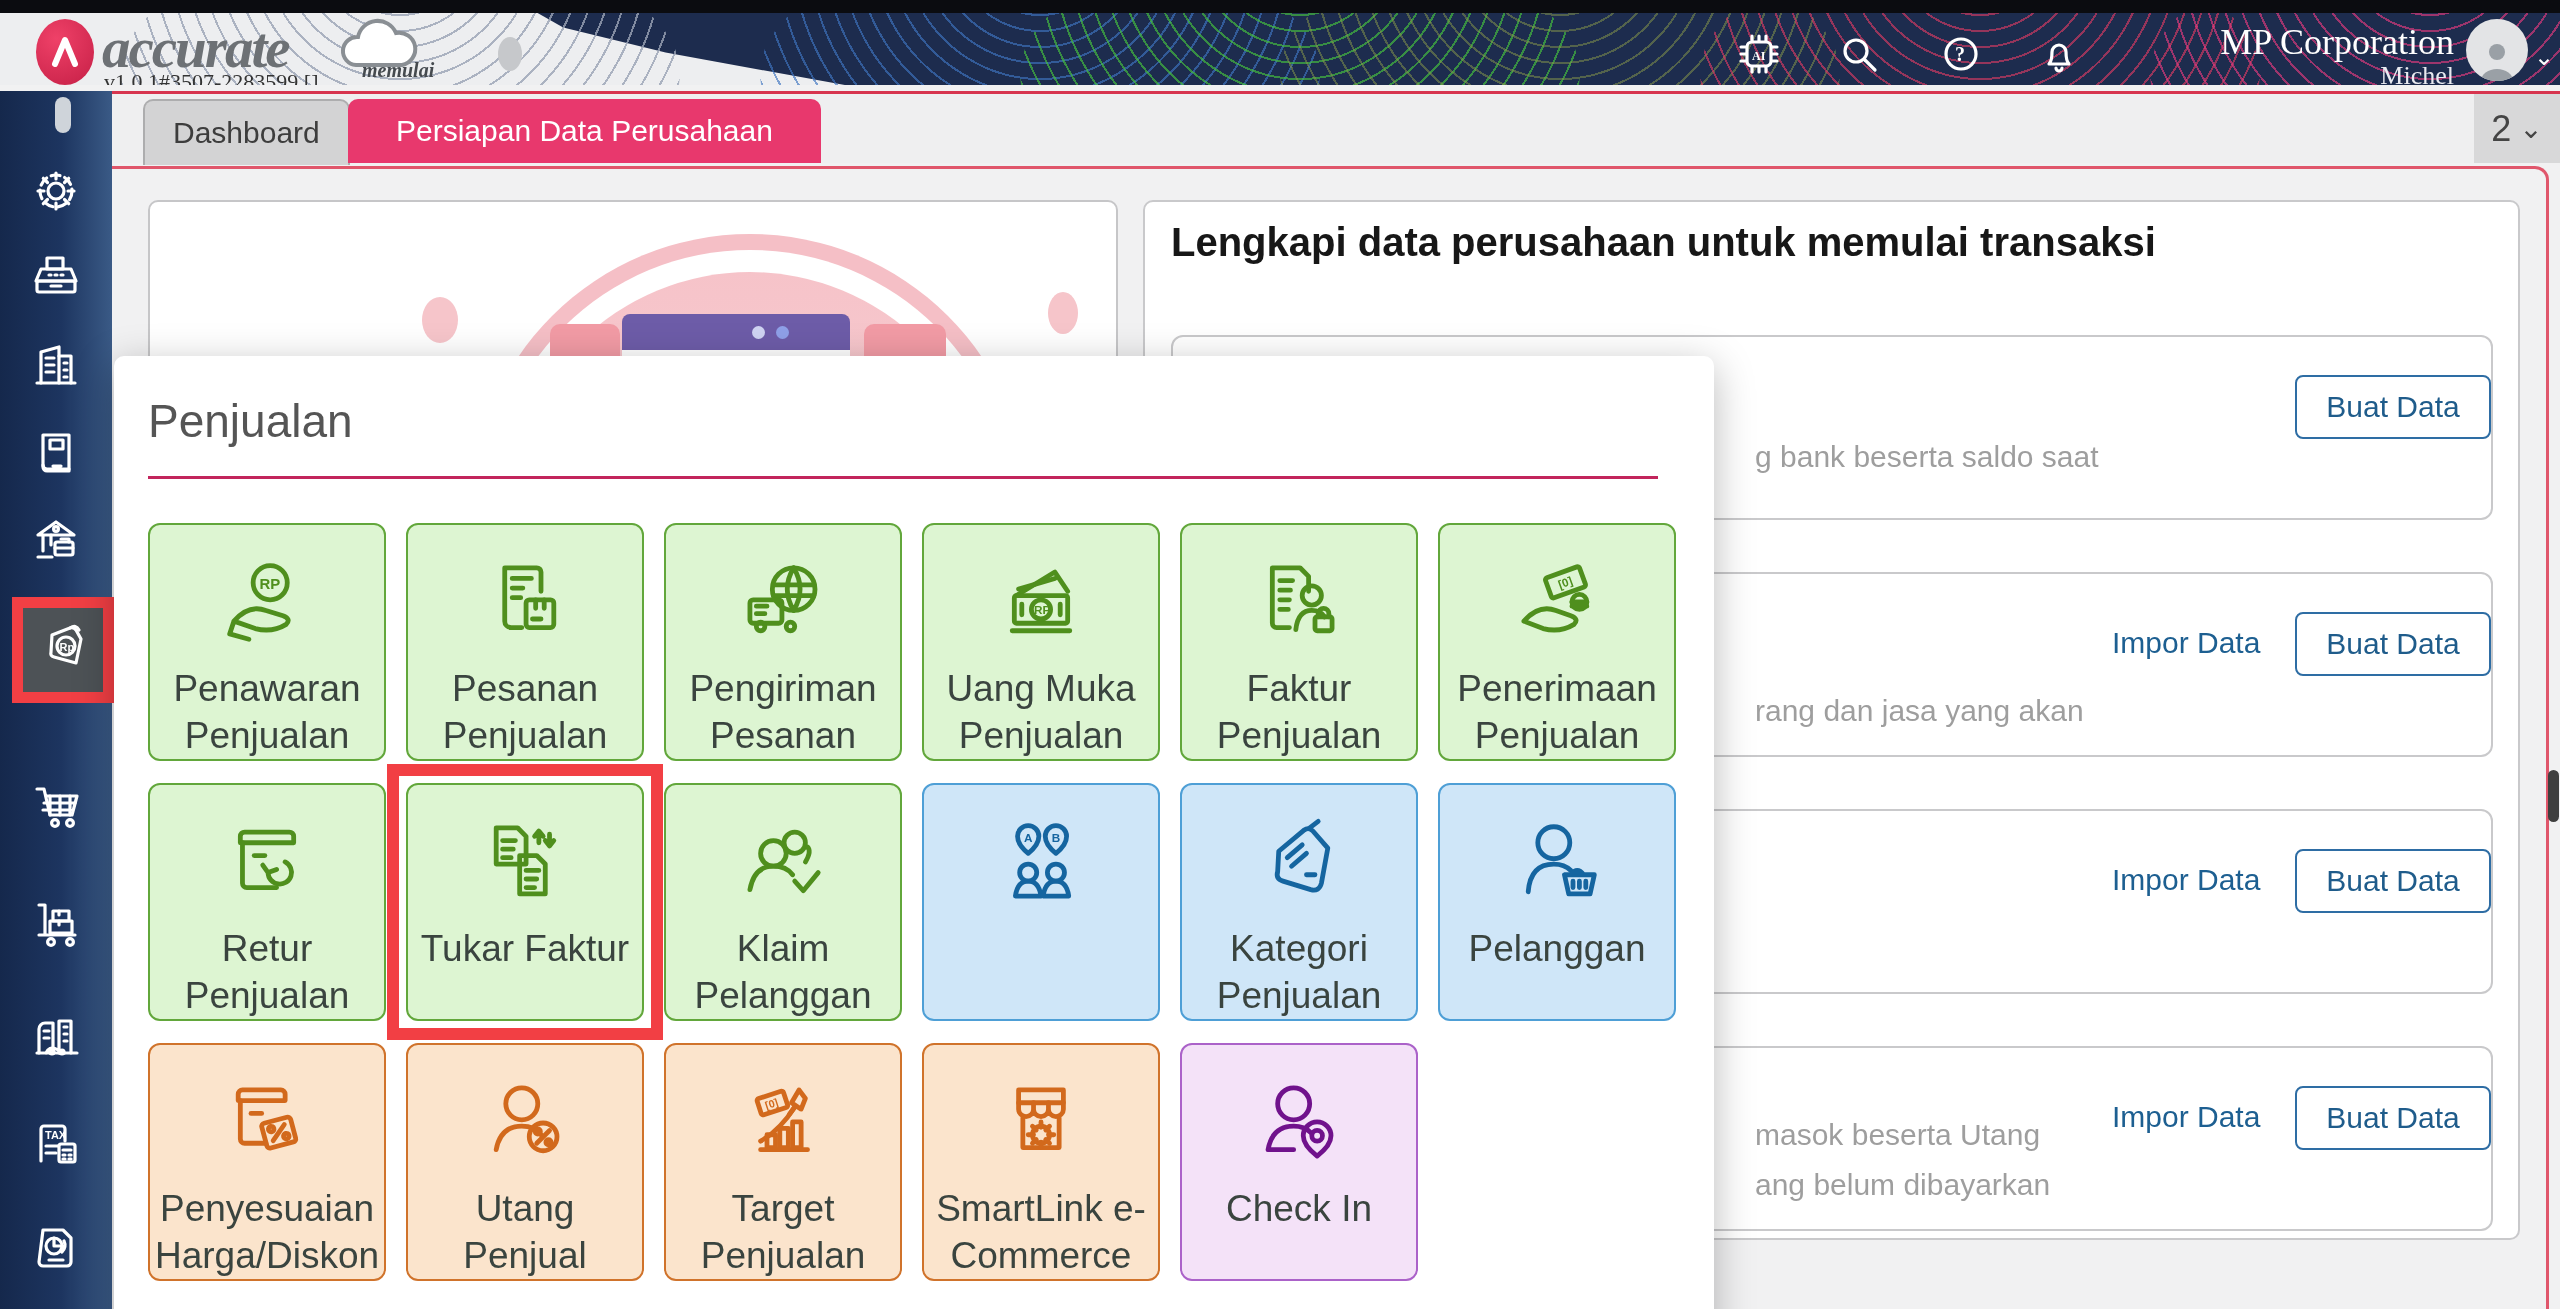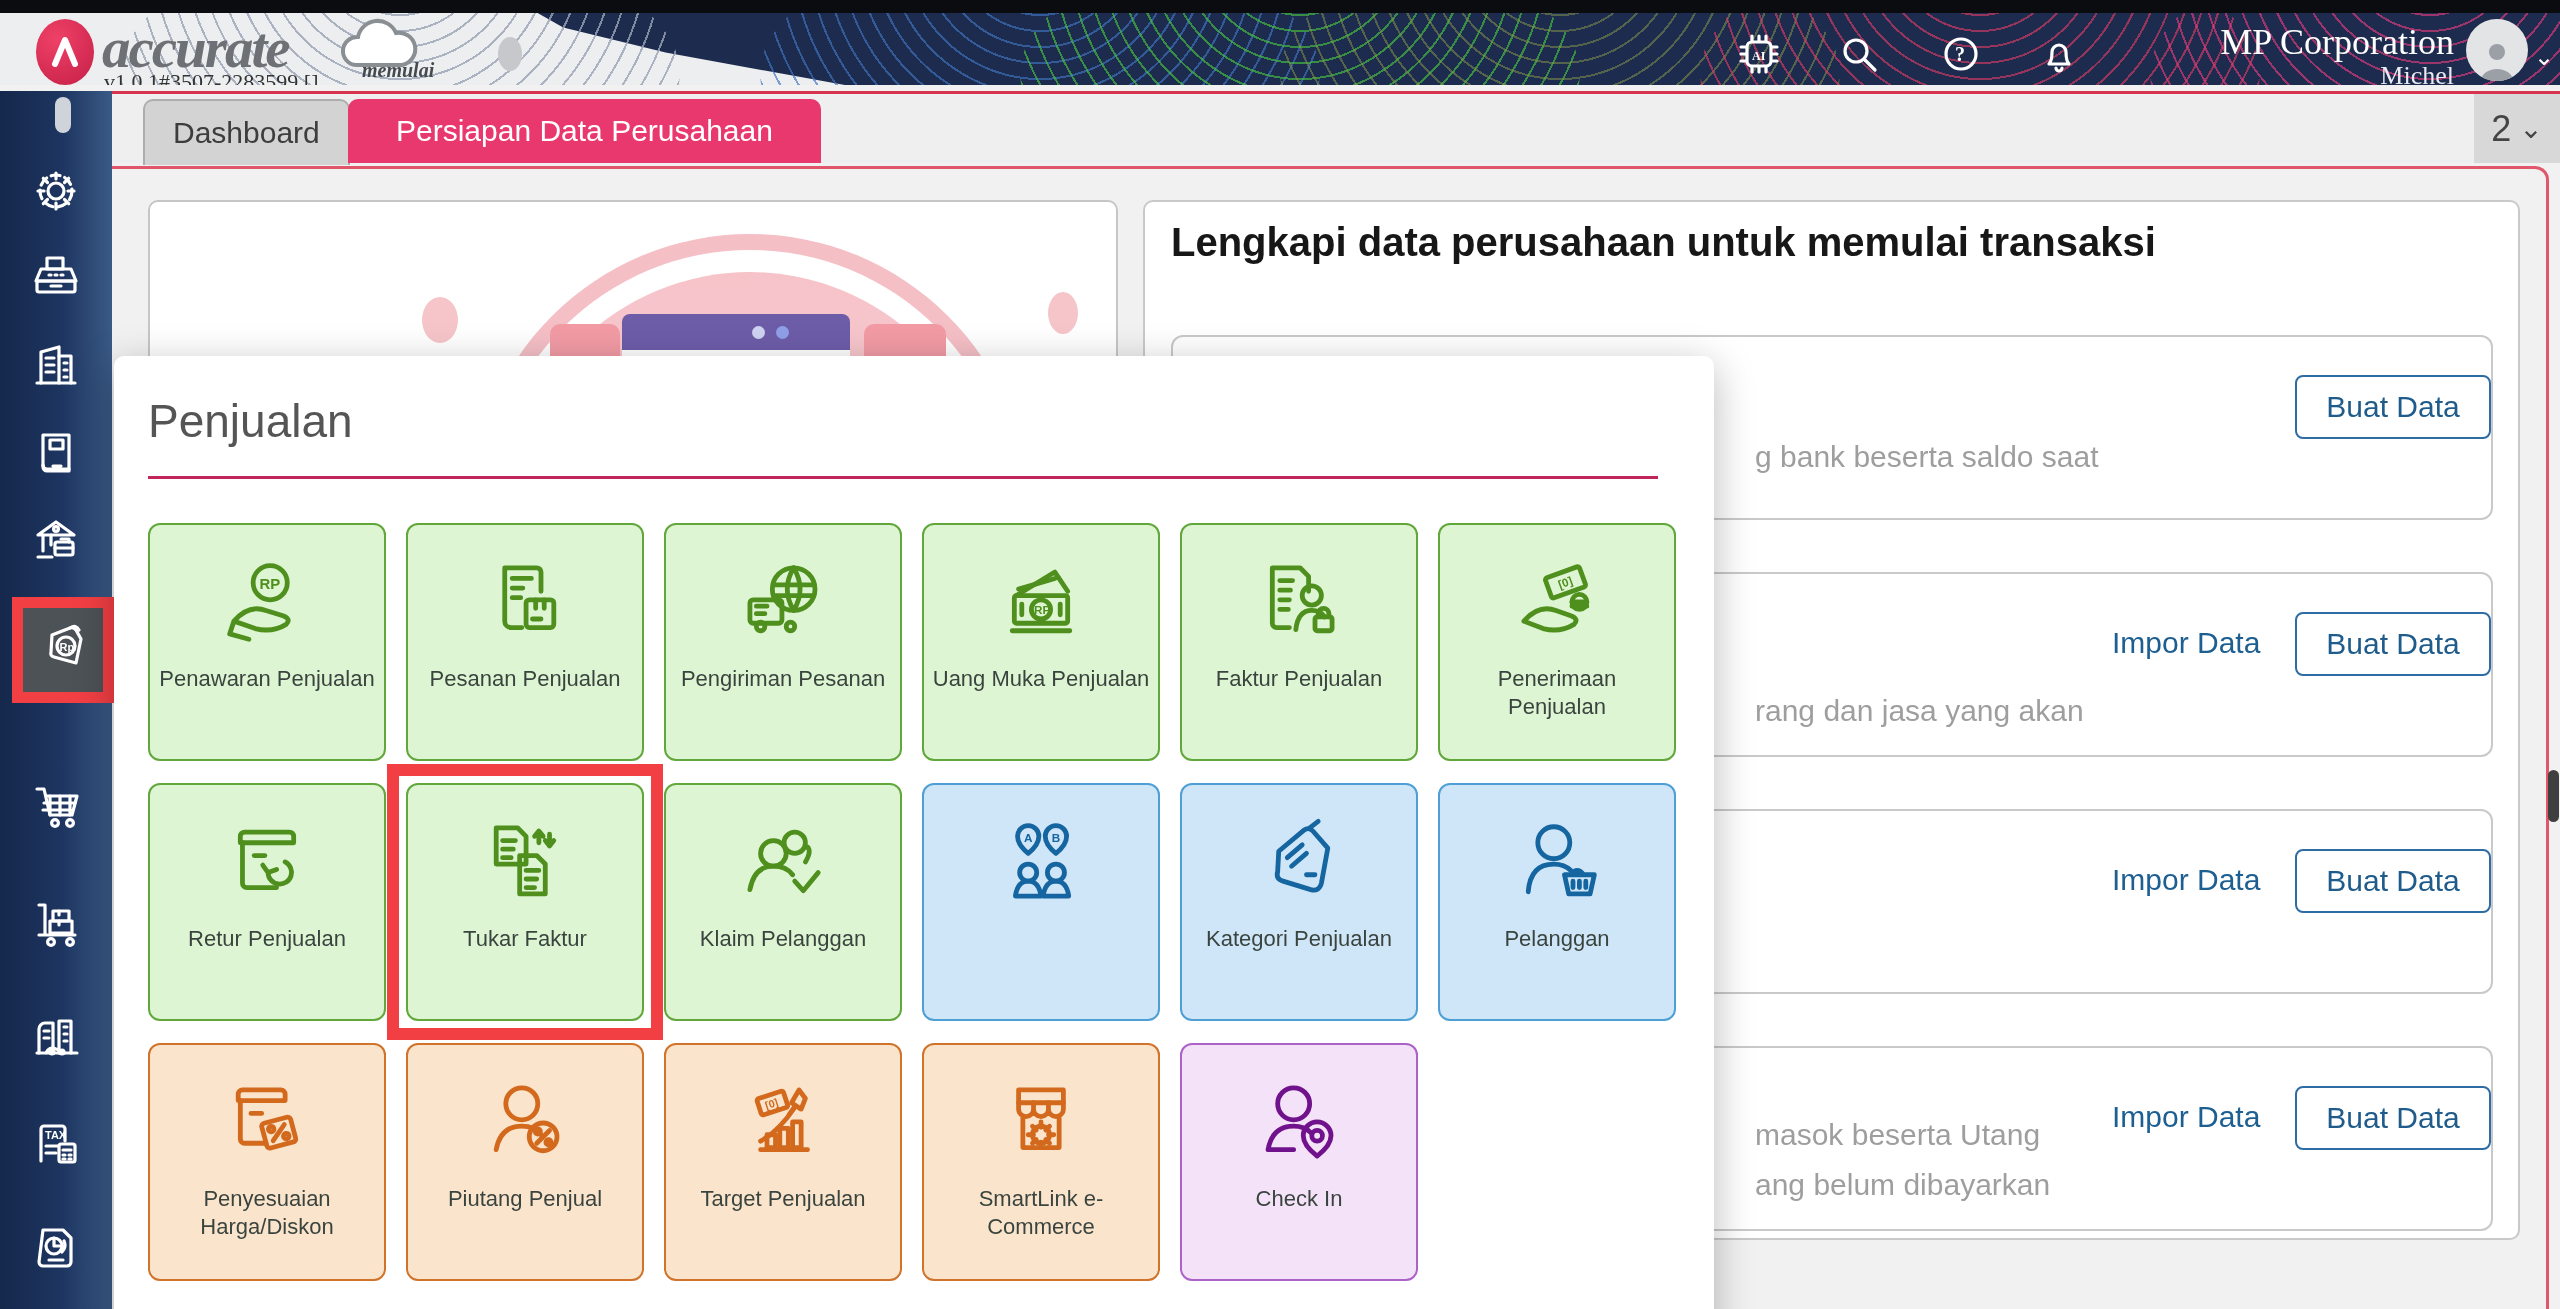--- a/index.html
+++ b/index.html
@@ -62,21 +62,21 @@
   .impor{position:absolute;left:939px;top:52px;width:150px;font-size:30px;color:#1d5f91;cursor:pointer;}
   .buat{position:absolute;left:1122px;top:38px;width:196px;height:64px;border:2px solid #2e6da4;border-radius:8px;background:#fff;color:#1f5c8b;font-size:30px;display:flex;align-items:center;justify-content:center;cursor:pointer;box-sizing:border-box;font-family:"Liberation Sans",sans-serif;}
   .scrollthumb{position:absolute;left:2548px;top:770px;width:11px;height:52px;border-radius:6px;background:#3f3f3f;z-index:5;}
   
   .modal{position:absolute;left:114px;top:356px;width:1600px;height:1050px;background:#fff;border-radius:10px;box-shadow:0 10px 40px rgba(0,0,0,.28);z-index:50;}
   .modal h1{position:absolute;left:34px;top:38px;margin:0;font-size:46px;font-weight:400;color:#555;}
   .munder{position:absolute;left:34px;top:120px;width:1510px;height:3px;background:#c2255c;}
   .tilegrid{position:absolute;left:34px;top:167px;display:grid;grid-template-columns:repeat(6,238px);grid-auto-rows:238px;gap:22px 20px;}
   .tile{border:2px solid;border-radius:12px;display:flex;flex-direction:column;align-items:center;padding-top:30px;box-sizing:border-box;cursor:pointer;}
   .tile svg{width:96px;height:96px;flex:none;}
-  .tile .label{margin-top:14px;font-size:22px;line-height:1.28;color:#3a443f;text-align:center;padding:0 6px;}
+  .tile .label{margin-top:14px;font-size:37px;line-height:1.28;color:#3a443f;text-align:center;padding:0 6px;}
   .t-green{background:#ddf5d2;border-color:#62a73b;color:#4f8f1d}
   .t-blue{background:#cfe6f8;border-color:#4e9fd6;color:#1565a0}
   .t-orange{background:#fbe4cc;border-color:#d0732b;color:#d2691c}
   .t-purple{background:#f4e2f8;border-color:#ab62c9;color:#70128c}
   .hlbox{position:absolute;left:273px;top:408px;width:276px;height:276px;border:12px solid #f23f44;box-sizing:border-box;z-index:60;}
   .ic{fill:none;stroke:currentColor;stroke-width:4.5;stroke-linecap:round;stroke-linejoin:round;}
   .icw{fill:none;stroke:#fff;stroke-width:3.2;stroke-linecap:round;stroke-linejoin:round;}
   .ith{fill:currentColor;stroke:none;font-weight:bold;}
 </style>
 </head>
@@ -459,21 +459,21 @@
 
       <div class="tile t-orange">
         <svg viewBox="0 0 90 90">
             <circle cx="42" cy="27" r="15" class="ic"></circle>
             <path class="ic" d="M18 70 Q22 48 42 48 q12 0 18 8"></path>
             <circle cx="62" cy="58" r="13" class="ic"></circle>
             <path class="ic" d="M56 64 l12 -12"></path>
             <circle cx="57" cy="53" r="2.4" class="ic"></circle>
             <circle cx="67" cy="63" r="2.4" class="ic"></circle>
           </svg>
-        <div class="label">Piutang Penjual</div>
+        <div class="label">Utang Penjual</div>
       </div>
 
       <div class="tile t-orange">
         <svg viewBox="0 0 90 90">
             <g transform="rotate(-18 36 26)">
               <rect x="22" y="18" width="26" height="16" rx="2" class="ic"></rect>
               <text x="28" y="30" font-size="10" class="ith">[0]</text>
             </g>
             <path class="ic" d="M24 62 Q42 52 56 30"></path>
             <path class="ic" d="M60 14 l6 8 -4 10 -9 -6 z M56 30 l-5 7"></path>

